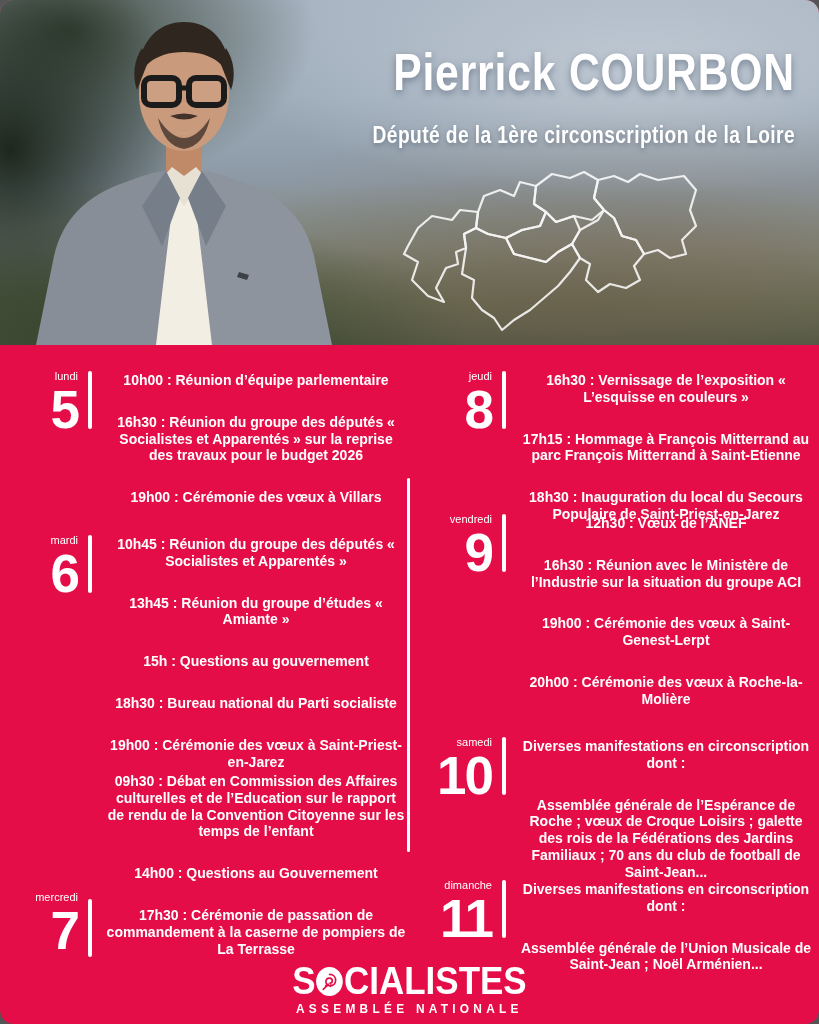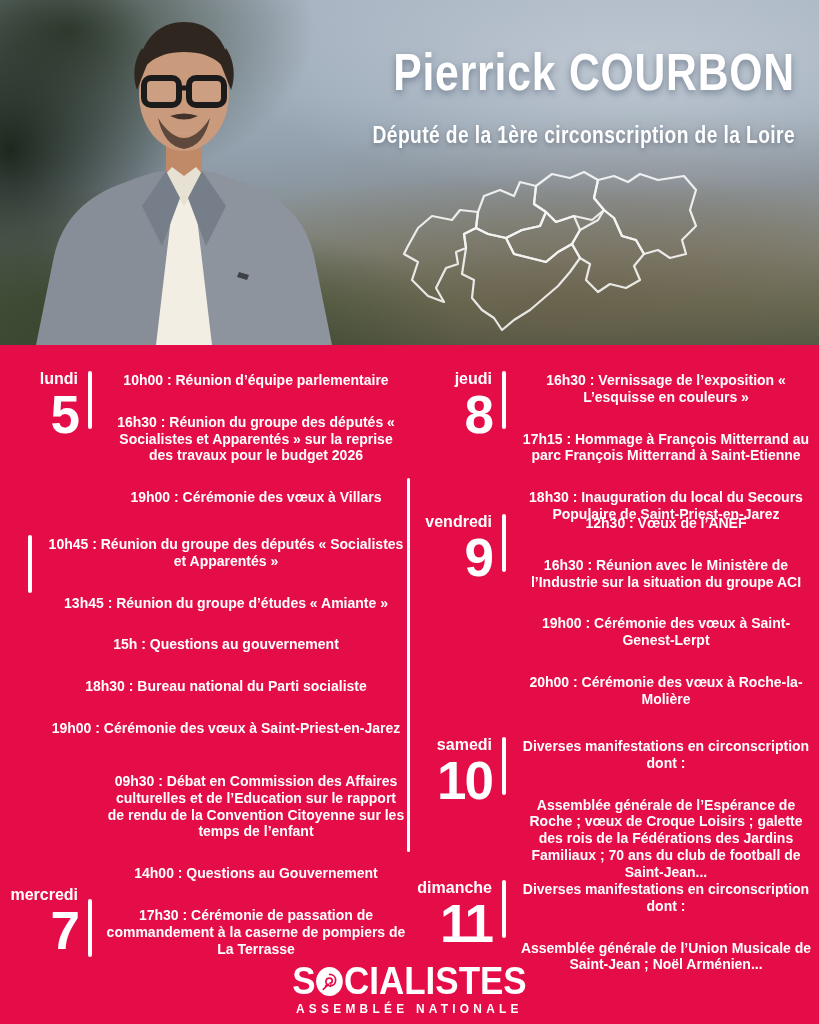--- a/index.html
+++ b/index.html
@@ -5,21 +5,21 @@
   :root{
     --agenda-red:#e50d48;
     --text-white:#ffffff;
   }
   *{margin:0;padding:0;box-sizing:border-box;}
   html,body{background:#555;}
   .poster{
     position:relative;width:819px;height:1024px;overflow:hidden;
     background:var(--agenda-red);
     font-family:"Liberation Sans","DejaVu Sans",sans-serif;
-    color:#fff;margin:0 auto;
+    color:#fff;margin:0 auto;border-radius:14px;
   }
   
   .hero{
     position:absolute;top:0;left:0;width:819px;height:345px;overflow:hidden;
     background:
       radial-gradient(260px 300px at 10px 150px, rgba(18,28,16,.9), rgba(18,28,16,0) 70%),
       radial-gradient(340px 220px at 70px 30px, rgba(40,52,34,.85), rgba(40,52,34,0) 72%),
       radial-gradient(420px 150px at 150px 330px, rgba(52,66,40,.8), rgba(52,66,40,0) 75%),
       radial-gradient(620px 170px at 560px 305px, rgba(108,92,72,.55), rgba(108,92,72,0) 78%),
       radial-gradient(700px 190px at 680px 255px, rgba(136,118,98,.4), rgba(136,118,98,0) 75%),
@@ -38,21 +38,21 @@
     transform:scaleX(.8);transform-origin:right center;
     text-shadow:0 2px 6px rgba(70,82,102,.5);
   }
   .map-icon{position:absolute;left:402px;top:168px;width:300px;height:170px;opacity:.92;}
   .photo{position:absolute;left:28px;bottom:0;width:312px;height:335px;}
   
   .agenda{position:absolute;top:345px;left:0;width:819px;height:679px;}
   .day{position:absolute;display:flex;align-items:flex-start;}
   .day-head{display:flex;flex-direction:column;align-items:flex-end;width:60px;flex:0 0 60px;line-height:1;}
   .day.right .day-head{width:64px;flex:0 0 64px;align-items:flex-end;}
-  .day-name{font-size:16px;font-weight:bold;margin-bottom:1px;}
+  .day-name{font-size:11px;font-weight:normal;margin-bottom:1px;}
   .day-num{font-size:53px;font-weight:bold;letter-spacing:-2px;}
   .day-bar{width:4px;height:58px;background:#fff;border-radius:2px;margin-left:10px;flex:0 0 4px;}
   .events{flex:1;display:flex;flex-direction:column;gap:25px;text-align:center;padding:1px 4px 0 14px;}
   .event{font-size:14px;font-weight:bold;line-height:1.2;}
   .col-divider{position:absolute;left:407px;top:133px;width:3px;height:374px;background:#fff;border-radius:2px;}
   
   .footer{position:absolute;left:0;right:0;bottom:8px;display:flex;flex-direction:column;align-items:center;}
   .logo-row{display:flex;align-items:center;transform:scaleX(.92);transform-origin:center;}
   .logo-txt{font-size:38px;font-weight:bold;letter-spacing:0;color:#fff;line-height:1;}
   .rose-disc{width:29px;height:29px;border-radius:50%;background:#fff;margin:0 1px;display:flex;align-items:center;justify-content:center;}
@@ -113,20 +113,24 @@
       </div>
       <div class="day-bar"></div>
       <div class="events">
         <p class="event">10h00 : Réunion d’équipe parlementaire</p>
         <p class="event">16h30 : Réunion du groupe des députés « Socialistes et Apparentés » sur la reprise des travaux pour le budget 2026</p>
         <p class="event">19h00 : Cérémonie des vœux à Villars</p>
       </div>
     </div>
 
     <div class="day" style="top:190px;left:18px;width:392px;">
+      <div class="day-head">
+        <div class="day-name">mardi</div>
+        <div class="day-num">6</div>
+      </div>
       <div class="day-bar"></div>
       <div class="events">
         <p class="event">10h45 : Réunion du groupe des députés « Socialistes et Apparentés »</p>
         <p class="event">13h45 : Réunion du groupe d’études « Amiante »</p>
         <p class="event">15h : Questions au gouvernement</p>
         <p class="event">18h30 : Bureau national du Parti socialiste</p>
         <p class="event">19h00 : Cérémonie des vœux à Saint-Priest-en-Jarez</p>
       </div>
     </div>
 

